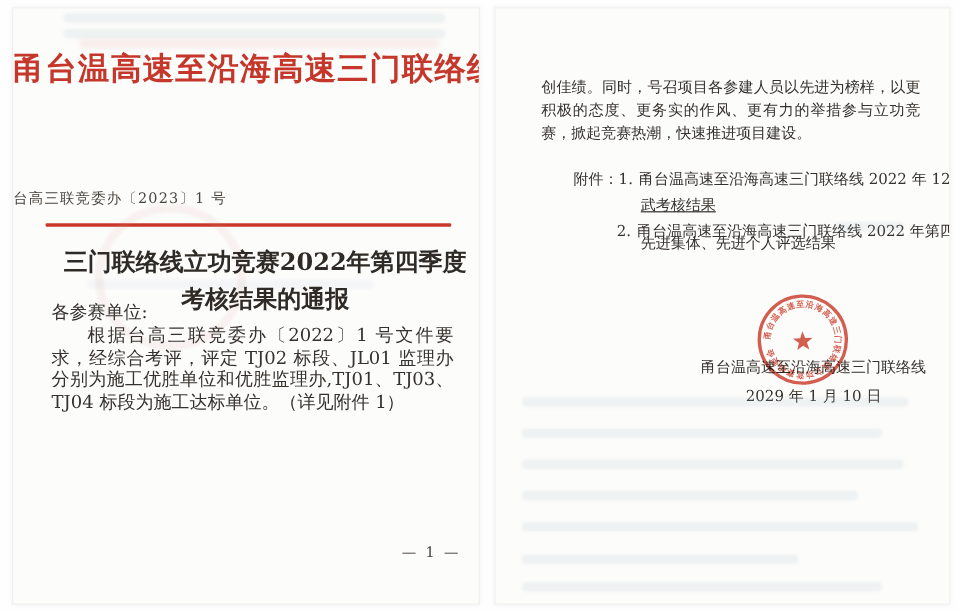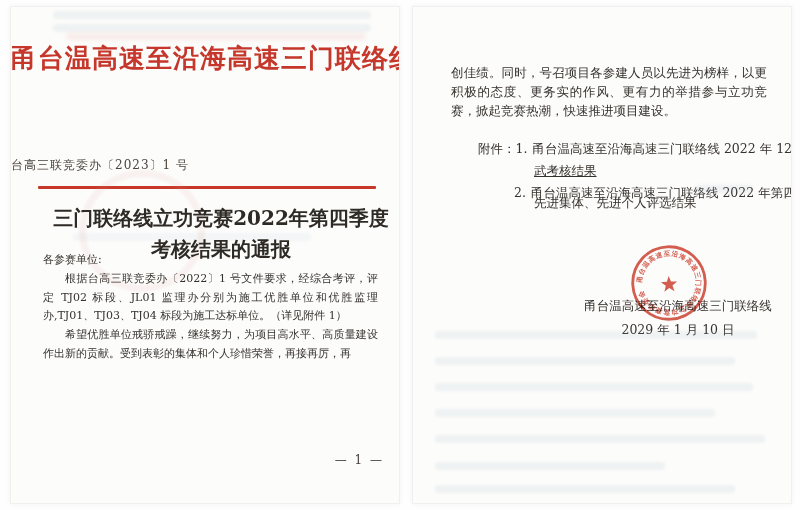--- a/index.html
+++ b/index.html
@@ -29,21 +29,21 @@
   .red-rule{
     position:absolute;top:179px;left:27px;width:338px;height:3px;
     background:#c8382a;border-radius:1px;
   }
   .doc-title{
     position:absolute;top:196px;left:20px;width:350px;text-align:center;
     font-size:20px;font-weight:bold;color:#2e2a25;line-height:31px;margin-left:15px;
   }
   .doc-body{
     position:absolute;top:244px;left:32px;width:335px;
-    font-size:11px;color:#35312c;line-height:18.8px;text-align:justify;
+    font-size:15px;color:#35312c;line-height:18.8px;text-align:justify;
   }
   .doc-body p{margin:0;text-indent:2em;}
   .doc-body .salutation{text-indent:0;}
   .page-number{
     position:absolute;top:446px;right:15px;
     font-size:12px;color:#45403a;letter-spacing:2px;
   }
 
   
   .continue-para{
@@ -99,21 +99,20 @@
   <div class="red-rule"></div>
 
   <div class="bleed-circle"></div>
   <div class="bleed" style="top:226px;left:62px;width:238px;background:rgba(150,160,185,0.08);"></div>
 
   <div class="doc-title">三门联络线立功竞赛2022年第四季度考核结果的通报</div>
 
   <div class="doc-body">
     <p class="salutation">各参赛单位:</p>
     <p>根据台高三联竞委办〔2022〕1 号文件要求，经综合考评，评定 TJ02 标段、JL01 监理办分别为施工优胜单位和优胜监理办,TJ01、TJ03、TJ04 标段为施工达标单位。（详见附件 1）</p>
-    <p>希望优胜单位戒骄戒躁，继续努力，为项目高水平、高质量建设作出新的贡献。受到表彰的集体和个人珍惜荣誉，再接再厉，再</p>
   </div>
 
   <div class="page-number">— 1 —</div>
 </div>
 
 <div class="page" id="right-page">
 
   <div class="continue-para">创佳绩。同时，号召项目各参建人员以先进为榜样，以更积极的态度、更务实的作风、更有力的举措参与立功竞赛，掀起竞赛热潮，快速推进项目建设。</div>
 
   <div class="attach-block">

